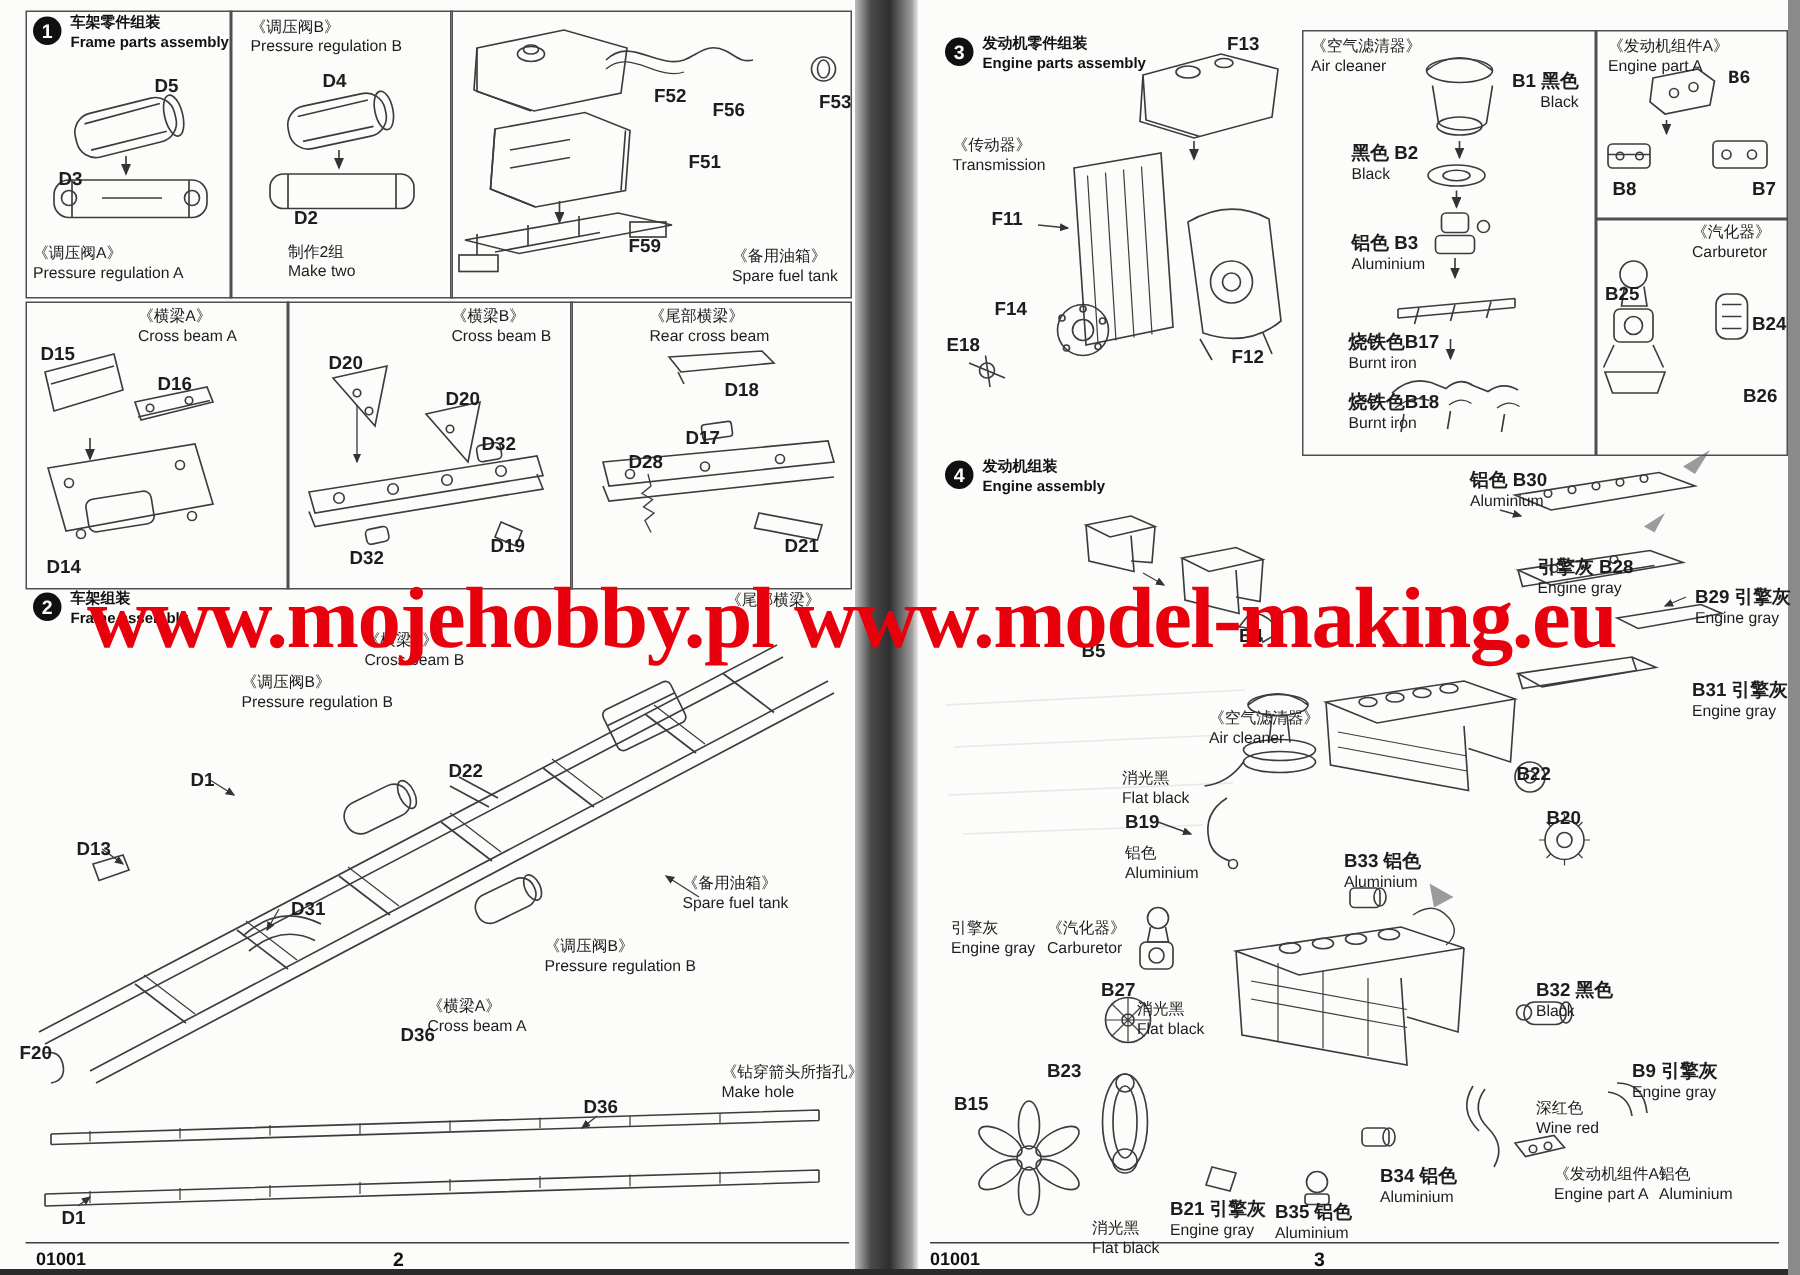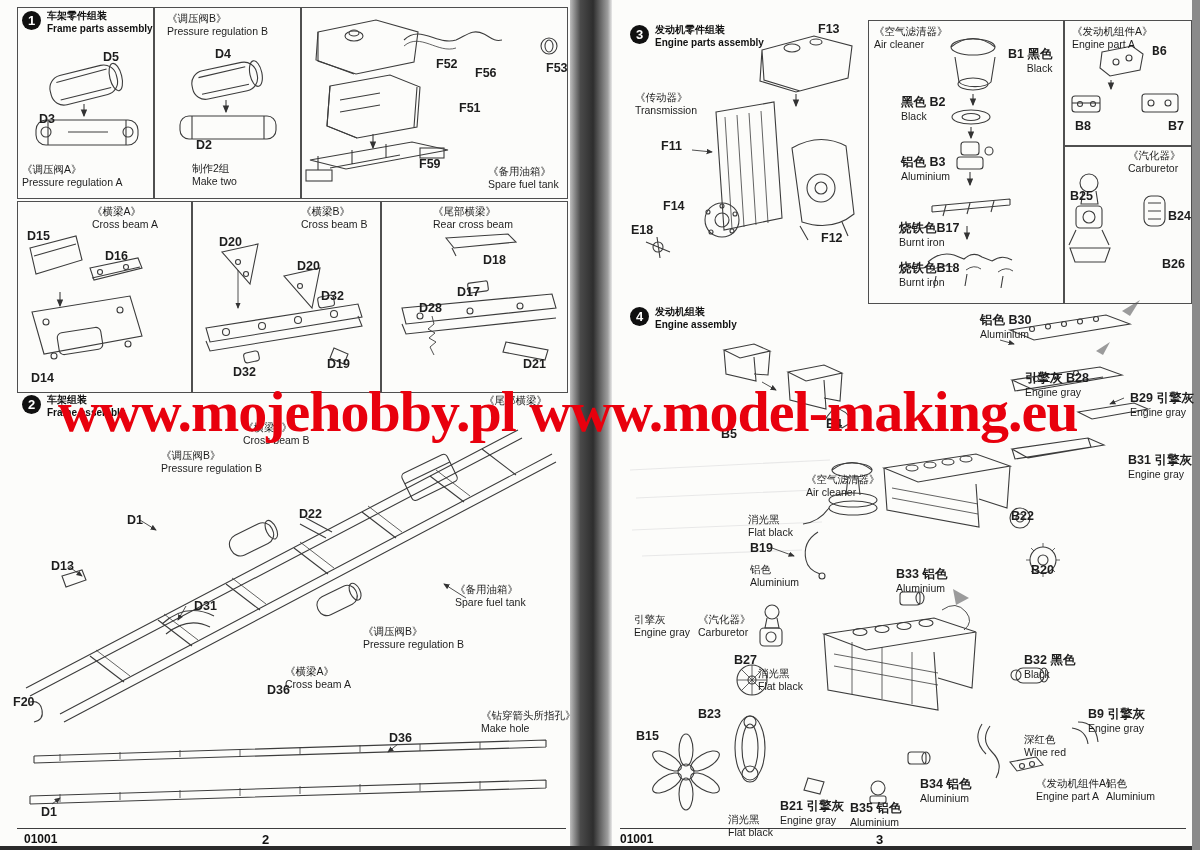--- a/index.html
+++ b/index.html
@@ -617,21 +617,21 @@
         <div class="plabel" style="left: 136px; top: 513px;">
           <div>消光黑</div>
           <div>Flat black</div>
         </div>
         <div class="plabel code" style="left: 138px; top: 541px;">
           <div>B19</div>
         </div>
         <div class="plabel code" style="left: 399px; top: 509px;">
           <div>B22</div>
         </div>
-        <div class="plabel code" style="left: 419px; top: 563px;">
+        <div class="plabel code" style="left: 419px; top: 538px;">
           <div>B20</div>
         </div>
         <div class="plabel" style="left: 138px; top: 563px;">
           <div>铝色</div>
           <div>Aluminium</div>
         </div>
         <div class="plabel code" style="left: 284px; top: 567px;">
           <div>B33 铝色</div>
           <div>Aluminium</div>
         </div>

